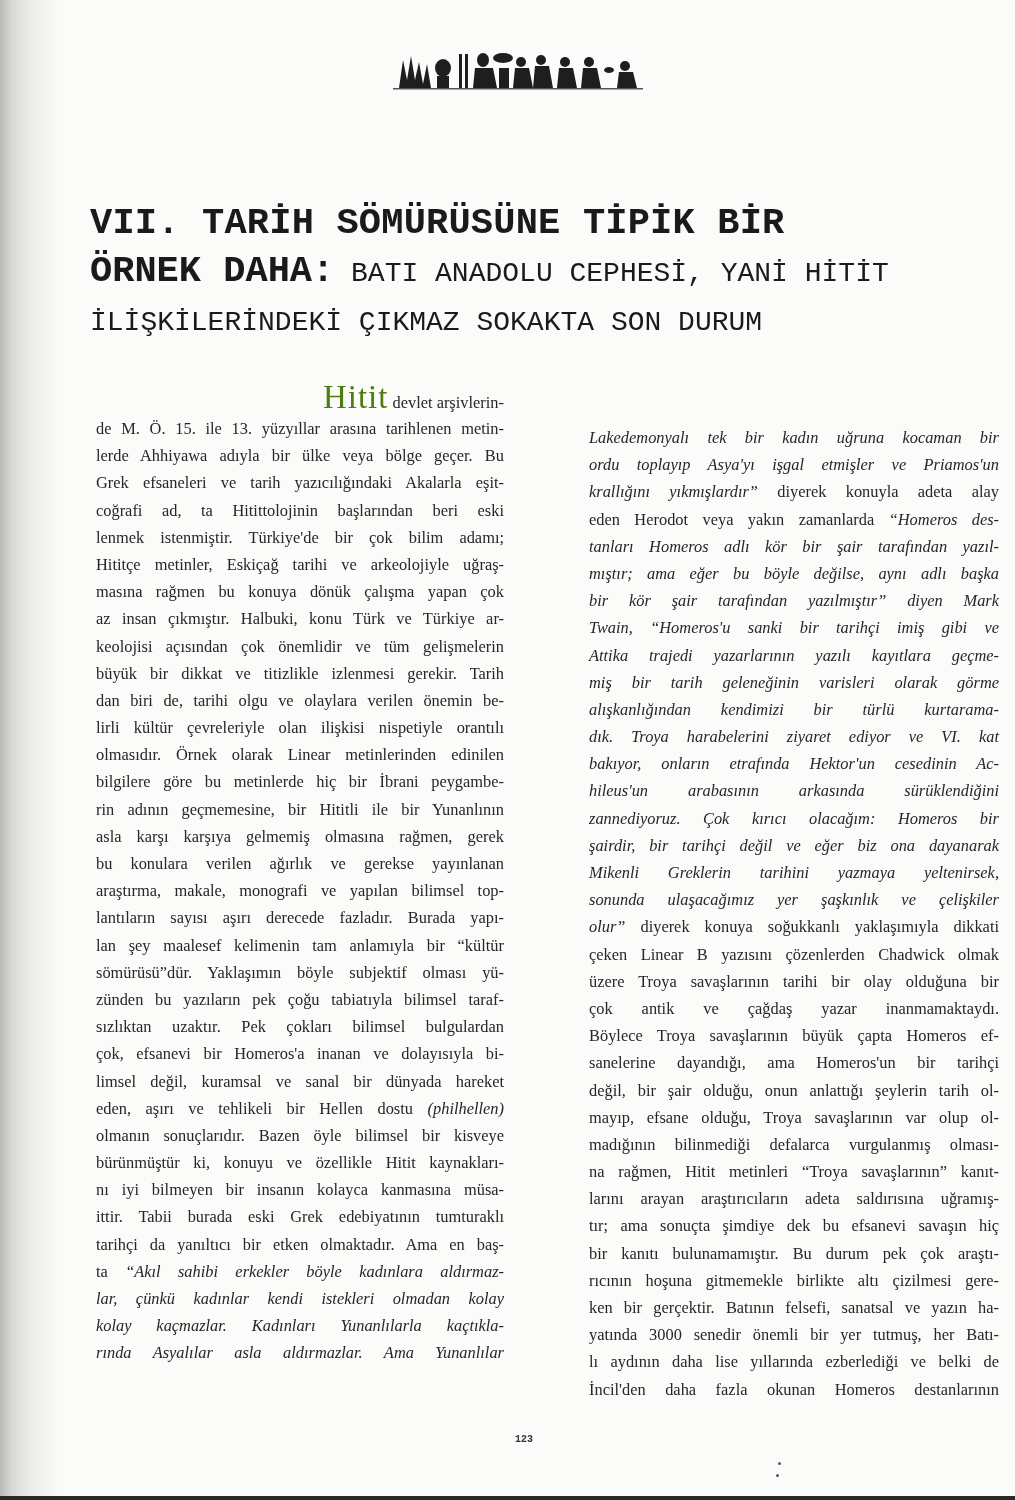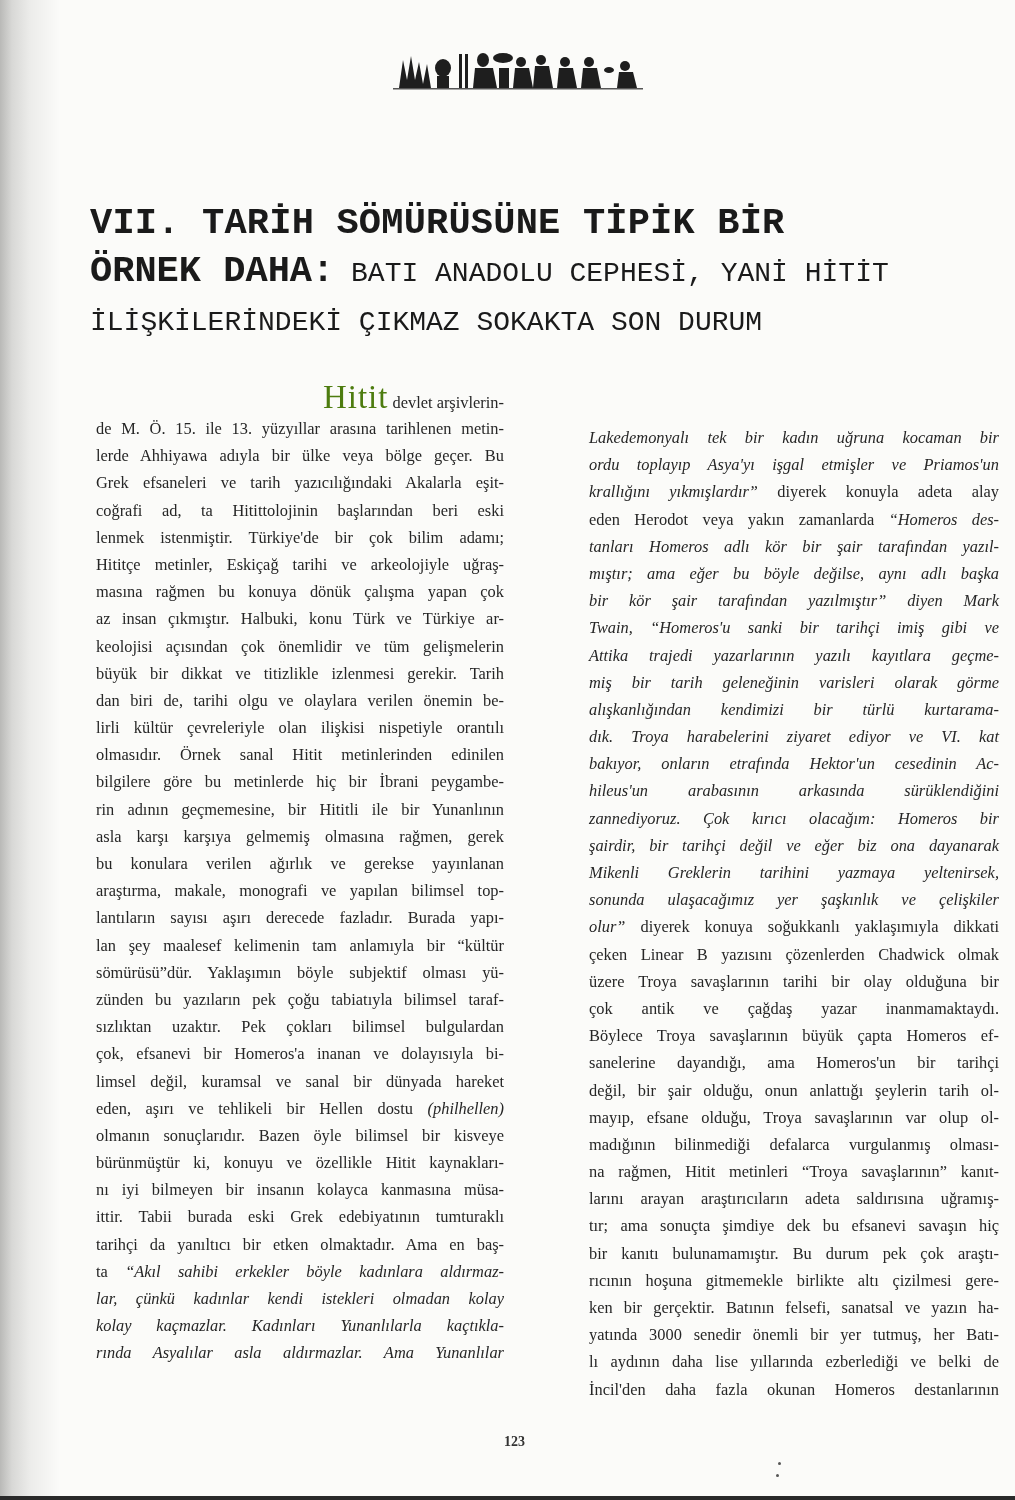--- a/index.html
+++ b/index.html
@@ -35,22 +35,22 @@
     font-size: 16.4px; line-height: 27.2px; text-align: justify;
     color: #262626;
   }
   .col-left { left: 96px; }
   .col-right { left: 589px; width: 410px; top: 384px; margin-top: 40px; }
   .line { display: block; height: 27.2px; white-space: nowrap; text-align: justify; text-align-last: justify; }
   .dropcap-line { text-align: right; text-align-last: right; height: 36px; line-height: 36px; margin-top: -8px;}
   .dropcap { font-size: 33px; letter-spacing: 1px; color: #4d7c0f; }
   .it { font-style: italic; }
   .pagenum {
-    position: absolute; left: 504px; top: 1434px; width: 40px; 
-    font-family: Liberation Serif, serif; font-weight: bold; font-size: 14px; color: #333;
+    position: absolute; left: 504px; top: 1434px; width: 40px; text-align: center;
+    font-family: Liberation Mono, monospace; font-weight: bold; font-size: 10px; color: #333;
   }
   .speck { position: absolute; width: 3px; height: 3px; background: #555; border-radius: 50%; }
 </style>
 </head>
 <body>
 
 <div class="gutter"></div>
 
 <svg class="ornament" viewBox="0 0 250 42">
   <rect x="0" y="38" width="250" height="1.5" fill="#555"></rect>
@@ -91,21 +91,21 @@
     <span class="line">Grek efsaneleri ve tarih yazıcılığındaki Akalarla eşit-</span>
     <span class="line">coğrafi ad, ta Hitittolojinin başlarından beri eski</span>
     <span class="line">lenmek istenmiştir. Türkiye'de bir çok bilim adamı;</span>
     <span class="line">Hititçe metinler, Eskiçağ tarihi ve arkeolojiyle uğraş-</span>
     <span class="line">masına rağmen bu konuya dönük çalışma yapan çok</span>
     <span class="line">az insan çıkmıştır. Halbuki, konu Türk ve Türkiye ar-</span>
     <span class="line">keolojisi açısından çok önemlidir ve tüm gelişmelerin</span>
     <span class="line">büyük bir dikkat ve titizlikle izlenmesi gerekir. Tarih</span>
     <span class="line">dan biri de, tarihi olgu ve olaylara verilen önemin be-</span>
     <span class="line">lirli kültür çevreleriyle olan ilişkisi nispetiyle orantılı</span>
-    <span class="line">olmasıdır. Örnek sanal Hitit metinlerinden edinilen</span>
+    <span class="line">olmasıdır. Örnek olarak Linear metinlerinden edinilen</span>
     <span class="line">bilgilere göre bu metinlerde hiç bir İbrani peygambe-</span>
     <span class="line">rin adının geçmemesine, bir Hititli ile bir Yunanlının</span>
     <span class="line">asla karşı karşıya gelmemiş olmasına rağmen, gerek</span>
     <span class="line">bu konulara verilen ağırlık ve gerekse yayınlanan</span>
     <span class="line">araştırma, makale, monografi ve yapılan bilimsel top-</span>
     <span class="line">lantıların sayısı aşırı derecede fazladır. Burada yapı-</span>
     <span class="line">lan şey maalesef kelimenin tam anlamıyla bir “kültür</span>
     <span class="line">sömürüsü”dür. Yaklaşımın böyle subjektif olması yü-</span>
     <span class="line">zünden bu yazıların pek çoğu tabiatıyla bilimsel taraf-</span>
     <span class="line">sızlıktan uzaktır. Pek çokları bilimsel bulgulardan</span>

